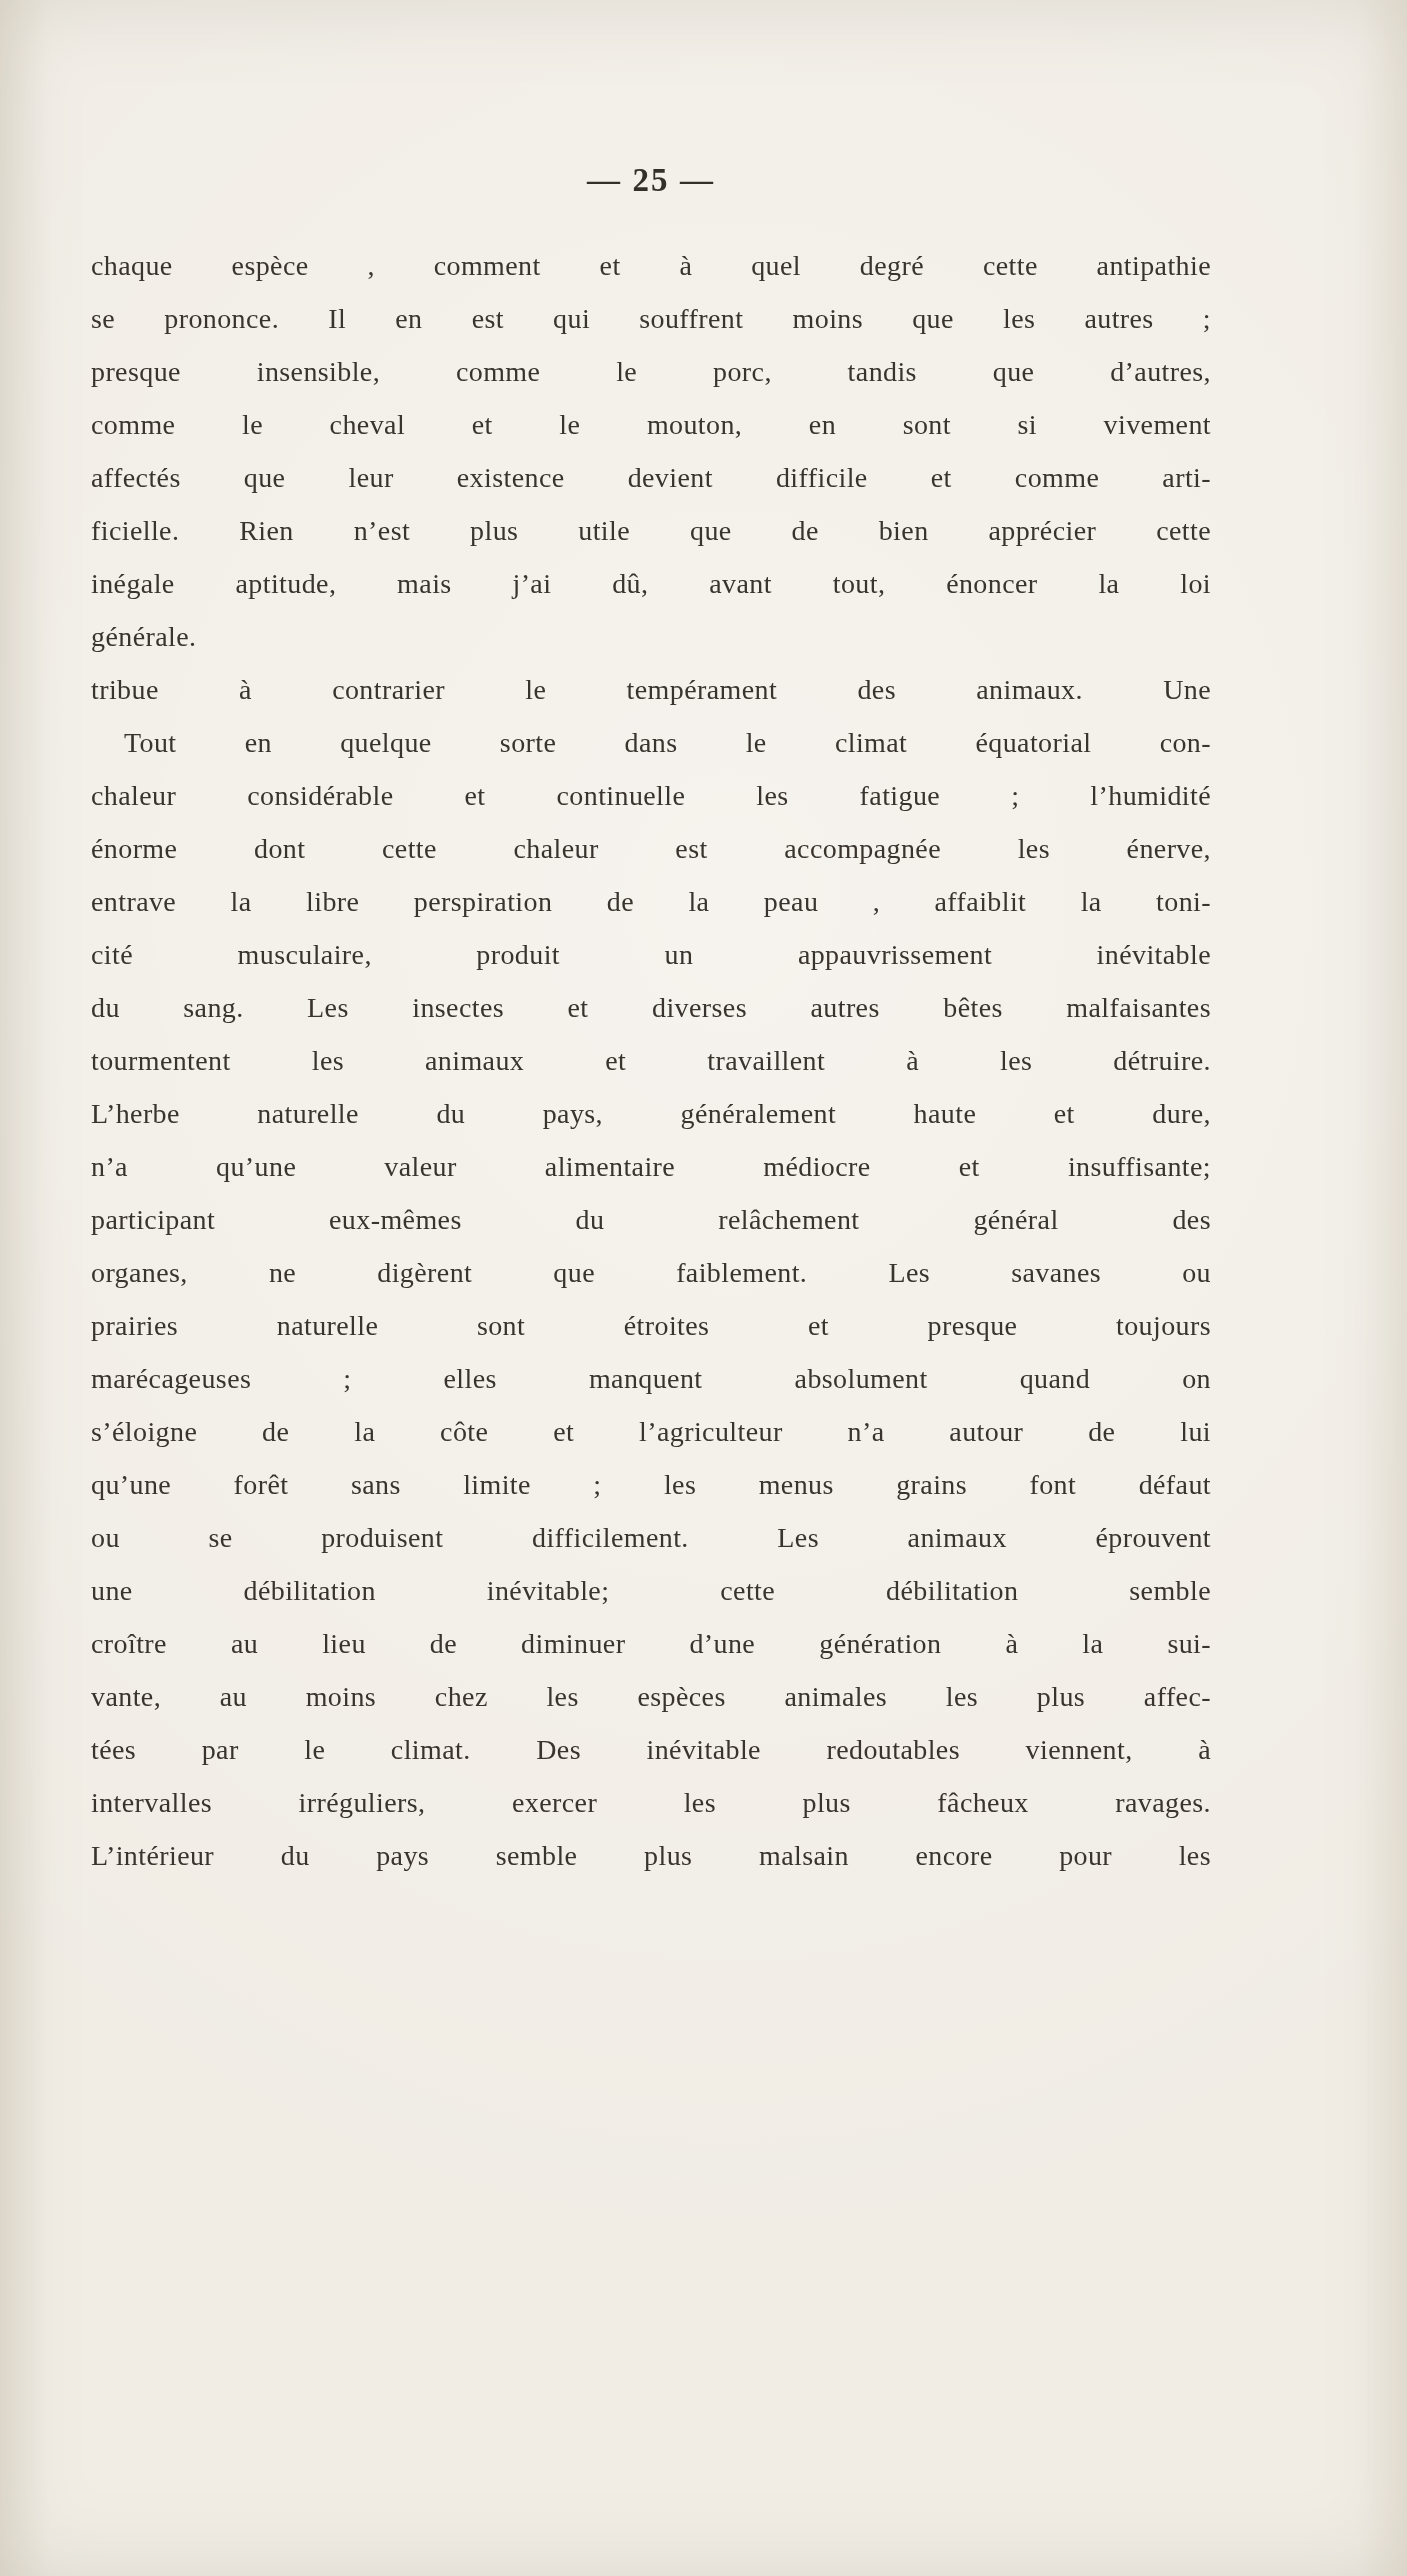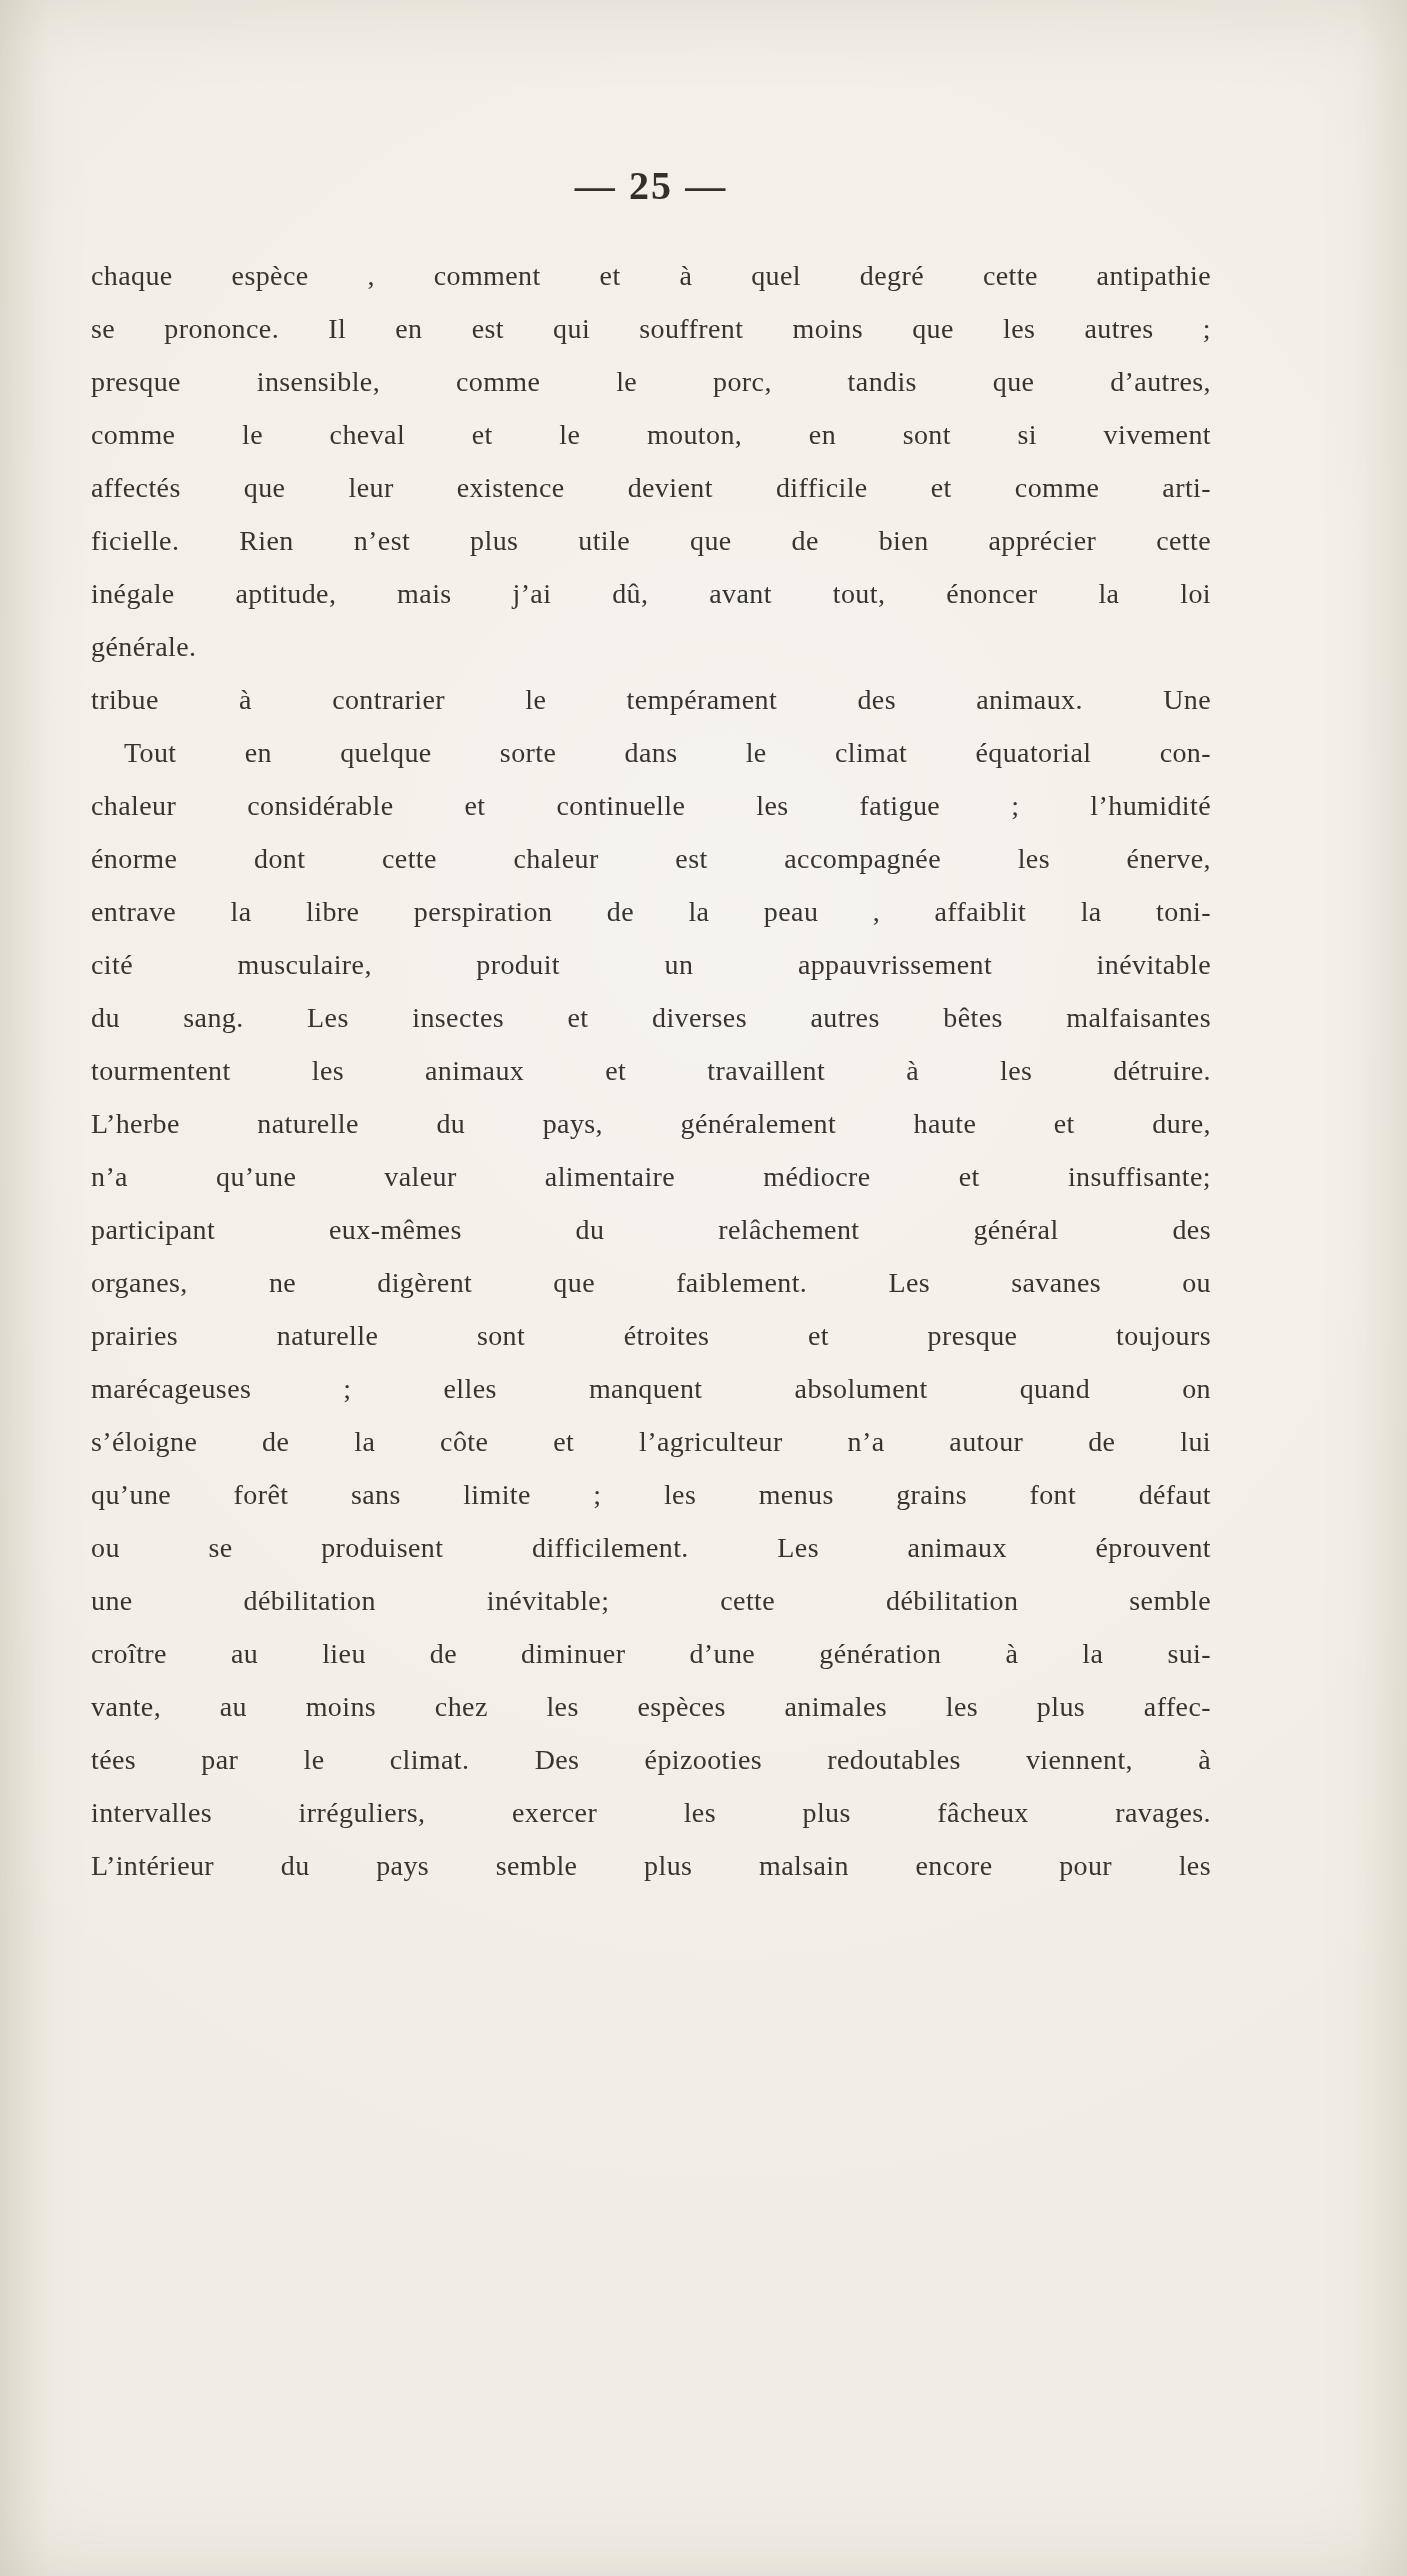--- a/index.html
+++ b/index.html
@@ -19,21 +19,21 @@
     box-shadow: inset 0 0 85px rgba(120,110,90,0.18);
     font-family: "Liberation Serif", "DejaVu Serif", serif;
     color: #3a342e;
     overflow: hidden;
   }
   .page-number {
     padding-top: 162px;
     margin-left: 91px;
     width: 1120px;
     text-align: center;
-    font-size: 40px;
+    font-size: 33px;
     font-weight: bold;
     letter-spacing: 2.1px;
     color: #352f2a;
   }
   .text-block {
     margin-top: 40px;
     margin-left: 91px;
     width: 1120px;
     font-size: 28px;
     line-height: 53px;
@@ -82,19 +82,19 @@
     <div class="line">participant eux-mêmes du relâchement général des</div>
     <div class="line">organes, ne digèrent que faiblement. Les savanes ou</div>
     <div class="line">prairies naturelle sont étroites et presque toujours</div>
     <div class="line">marécageuses ; elles manquent absolument quand on</div>
     <div class="line">s’éloigne de la côte et l’agriculteur n’a autour de lui</div>
     <div class="line">qu’une forêt sans limite ; les menus grains font défaut</div>
     <div class="line">ou se produisent difficilement. Les animaux éprouvent</div>
     <div class="line">une débilitation inévitable; cette débilitation semble</div>
     <div class="line">croître au lieu de diminuer d’une génération à la sui-</div>
     <div class="line">vante, au moins chez les espèces animales les plus affec-</div>
-    <div class="line">tées par le climat. Des épizooties redoutables viennent, à</div>
+    <div class="line">tées par le climat. Des inévitable redoutables viennent, à</div>
     <div class="line">intervalles irréguliers, exercer les plus fâcheux ravages.</div>
     <div class="line">L’intérieur du pays semble plus malsain encore pour les</div>
   </div>
 
 </div>
 
 
 </body></html>

